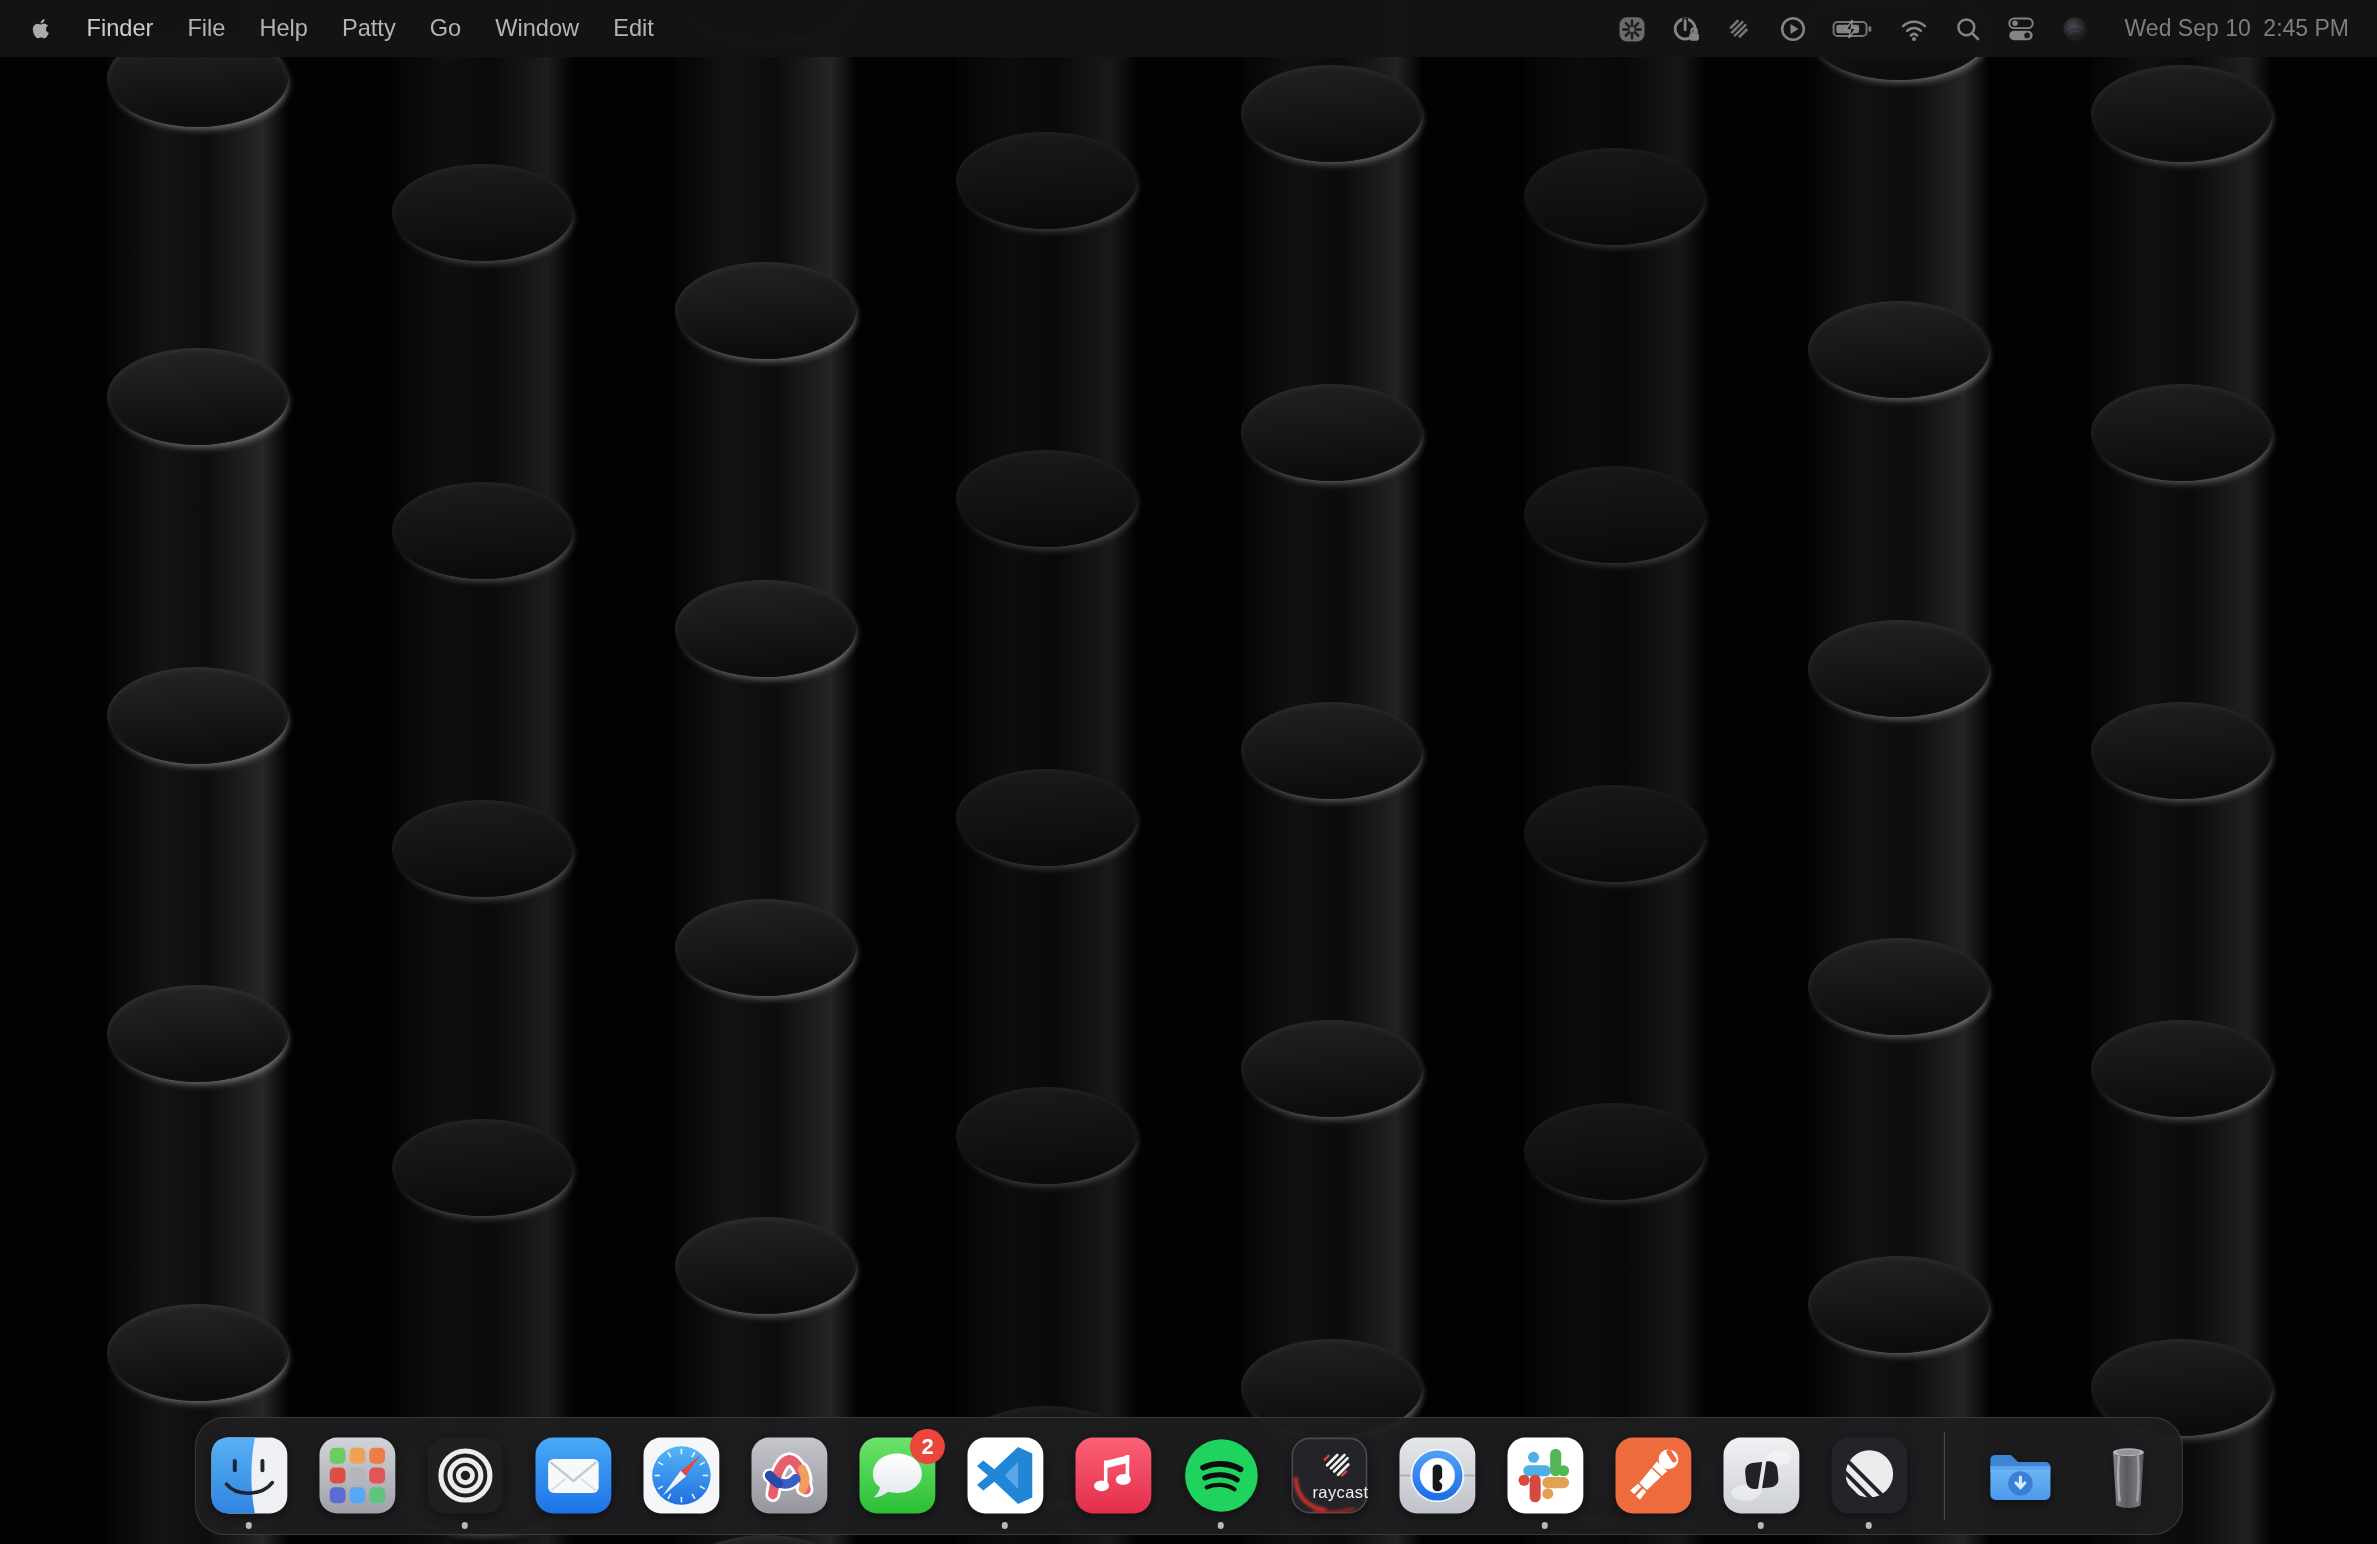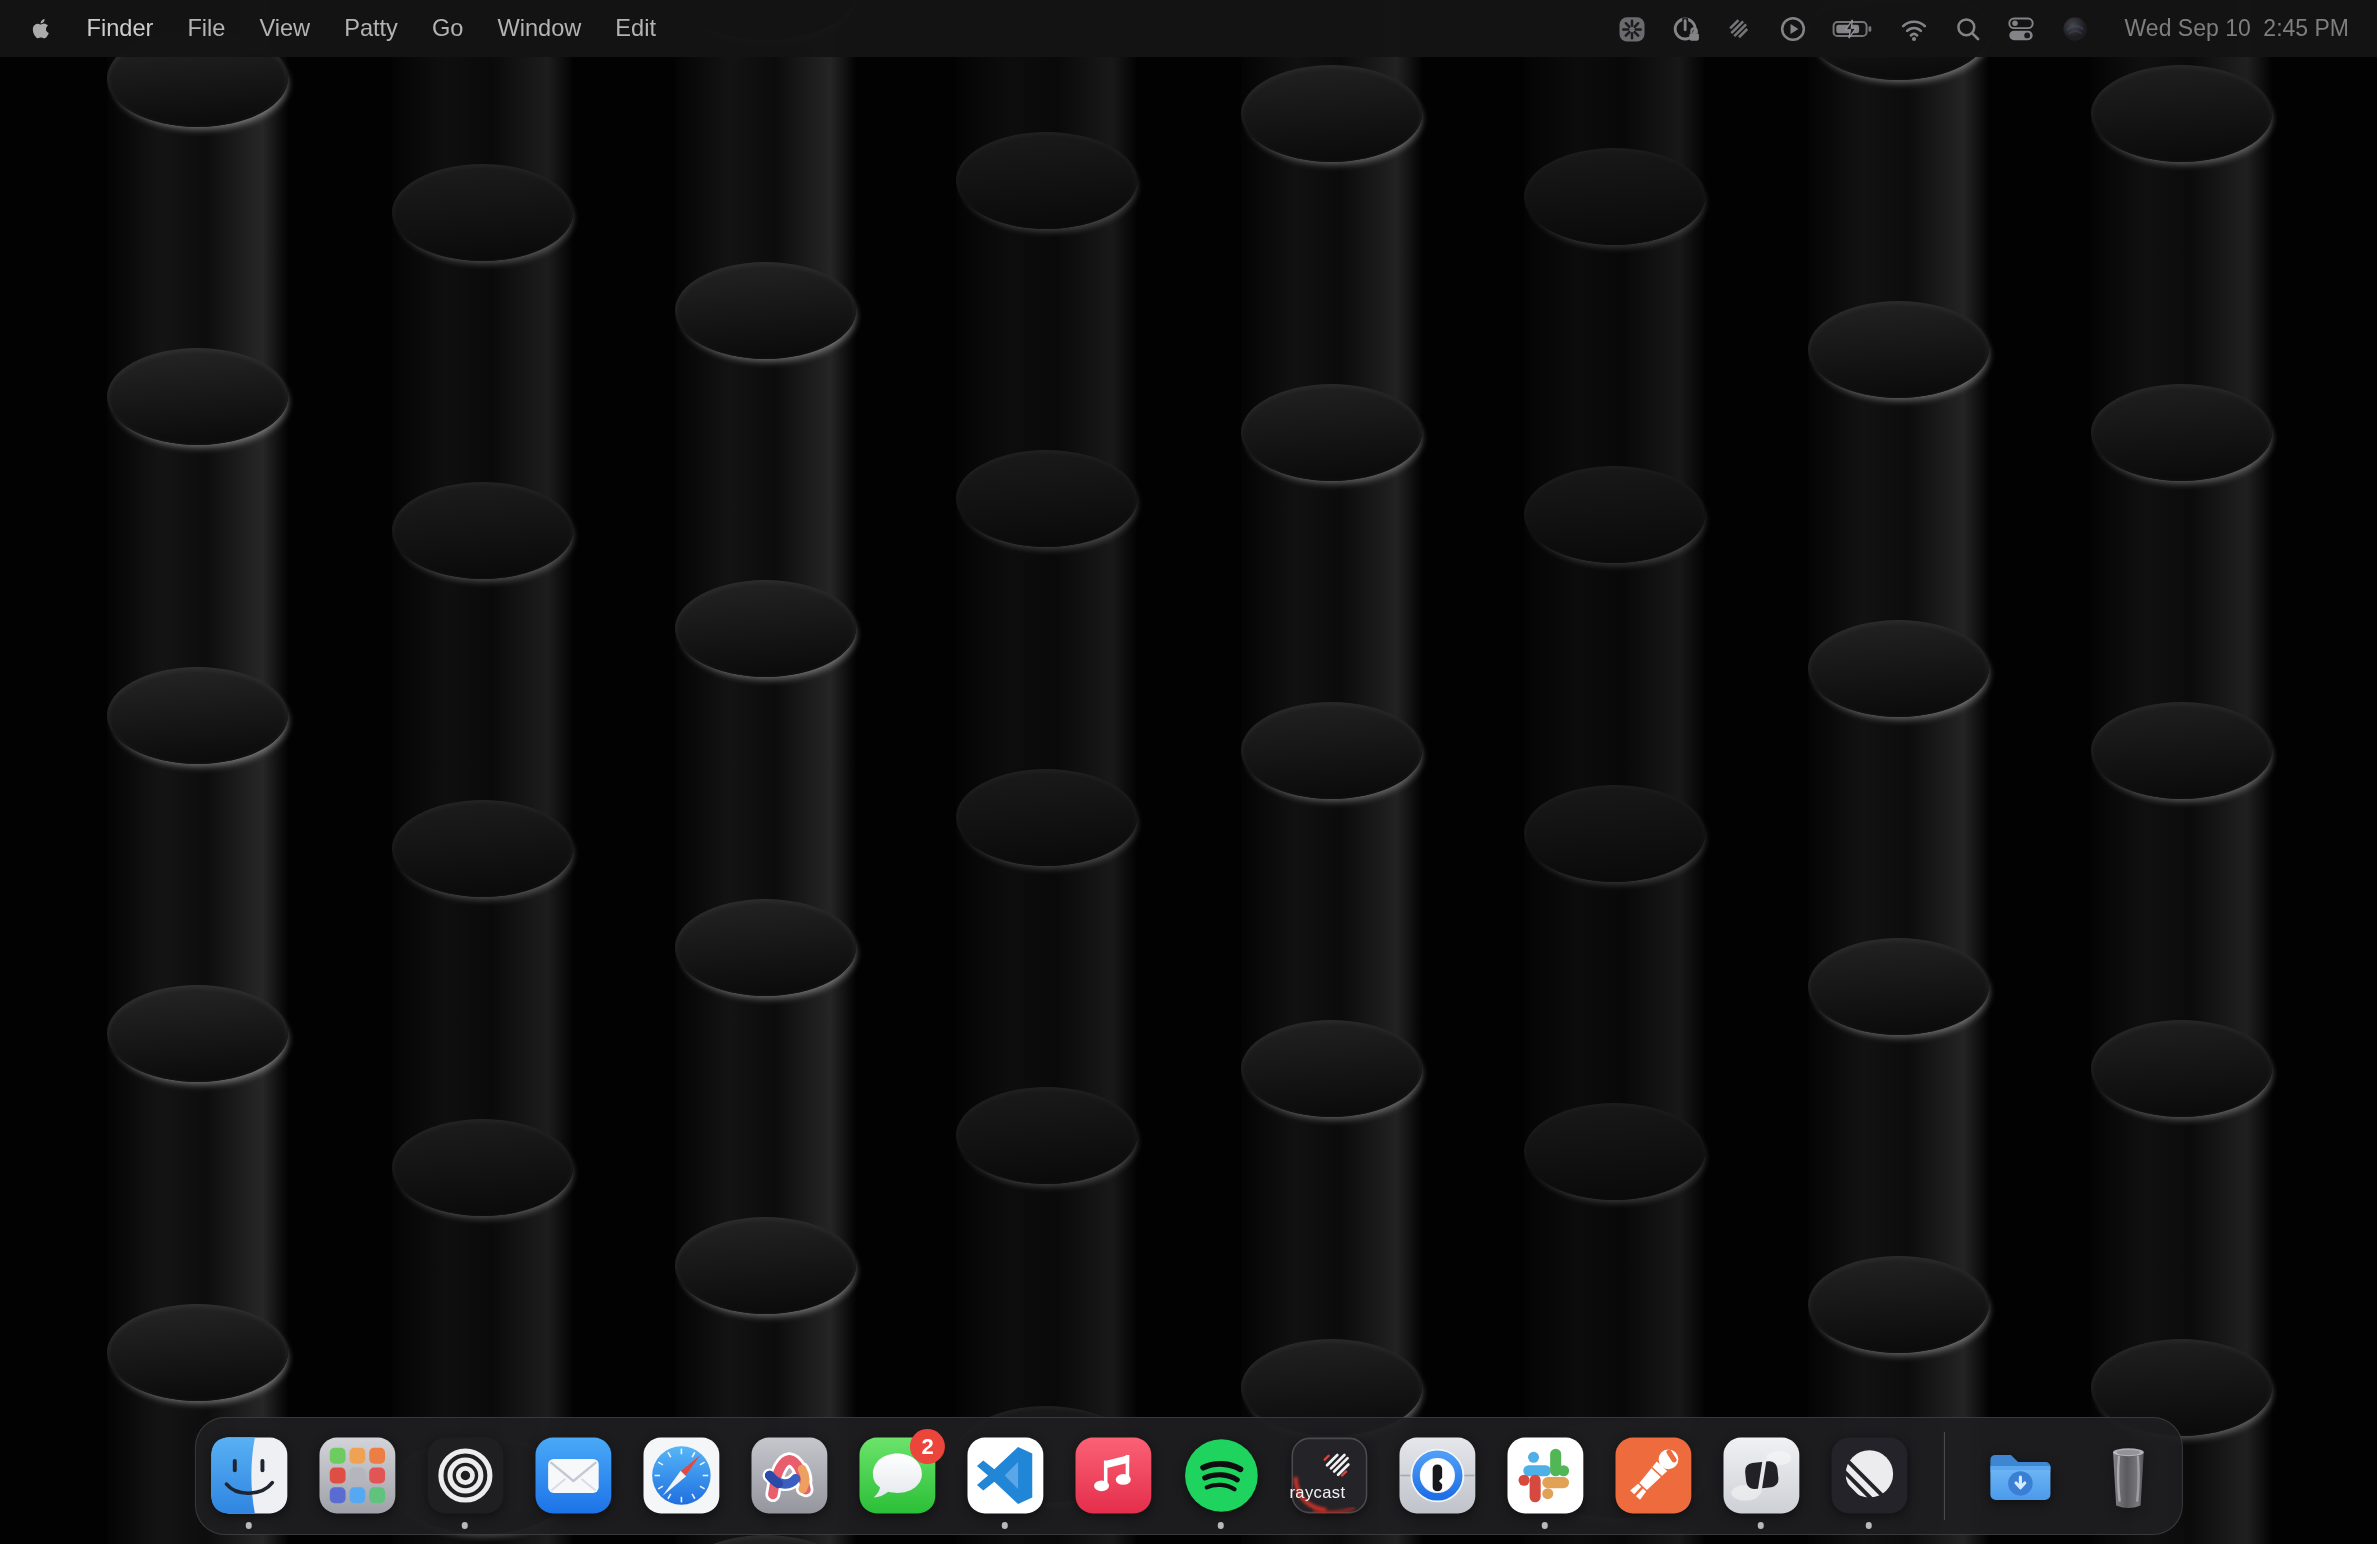--- a/index.html
+++ b/index.html
@@ -36,21 +36,21 @@
           background:rgba(30,30,32,0.93); border:1.6px solid rgba(255,255,255,0.13); border-radius:30px;
           display:flex; align-items:center; gap:29px; padding:0 14px; z-index:40; }
   .dock-item { position:relative; width:79px; height:79px; flex:0 0 auto; }
   .dock-item svg { width:79px; height:79px; display:block; filter:drop-shadow(0 3.9px 5.5px rgba(0,0,0,.45)); }
   .dock-sep { width:1.6px; height:88px; background:rgba(255,255,255,0.22); margin:0 6.3px; flex:0 0 auto; }
   .dot { position:absolute; bottom:-13.4px; left:50%; transform:translateX(-50%); width:6.3px; height:6.3px;
          border-radius:50%; background:#b9b9bb; }
   .badge { position:absolute; top:-7px; right:-8.6px; min-width:35px; height:35px; border-radius:18px;
            background:#ec453c; color:#fff; font-size:22px; font-weight:700; display:flex; align-items:center;
            justify-content:center; padding:0 7.9px; }
-  .ray-label { position:absolute; bottom:13.4px; left:0; right:0; text-align:left; color:#f2f2f2;
+  .ray-label { position:absolute; bottom:13.4px; left:0; right:0; text-align:right; color:#f2f2f2;
                font-size:16.5px; letter-spacing:0.4px; }
 </style>
 </head>
 <body>
 
 <div id="desktop">
   <div id="wallpaper">
       <div class="cyl" style="left: 107px; top: -289px;">
         <div class="bod" style="background: linear-gradient(90deg, rgb(4, 4, 4) 0%, rgb(20, 20, 20) 30%, rgb(13, 13, 13) 55%, rgb(39, 39, 39) 86%, rgb(3, 3, 3) 100%);"></div>
       </div>
@@ -239,21 +239,21 @@
       <span style="display:block">
         <svg class="mbi" viewBox="0 0 30 36" style="height:27px">
           <g fill="#b8b8b8">
             <path d="M21.3 19.1c0-3.3 2.7-4.9 2.8-5-1.5-2.2-3.9-2.5-4.7-2.6-2-.2-3.9 1.2-4.9 1.2-1 0-2.6-1.2-4.3-1.1-2.2 0-4.2 1.3-5.3 3.2-2.3 3.9-.6 9.7 1.6 12.9 1.1 1.6 2.4 3.3 4.1 3.2 1.6-.1 2.3-1 4.3-1 2 0 2.5 1 4.3 1 1.8 0 2.9-1.6 4-3.2 1.3-1.8 1.8-3.6 1.8-3.7-.1 0-3.7-1.4-3.7-4.9z"></path>
             <path d="M18.1 9.3c.9-1.1 1.5-2.6 1.3-4.1-1.3.1-2.9.9-3.8 2-.8 1-1.6 2.5-1.4 4 1.5.1 3-.8 3.9-1.9z"></path>
           </g>
         </svg>
       </span>
       <span class="mb-item active">Finder</span>
       <span class="mb-item">File</span>
-      <span class="mb-item">View</span>
+      <span class="mb-item">Help</span>
       <span class="mb-item">Patty</span>
       <span class="mb-item">Go</span>
       <span class="mb-item">Window</span>
       <span class="mb-item">Edit</span>
     </div>
 
     <div class="mb-right">
       <svg class="mbi" viewBox="0 0 36 36">
         <rect x="3" y="4" width="30" height="29" rx="9" fill="#737377"></rect>
         <g stroke="#1c1c1e" stroke-width="3" stroke-linecap="round">

